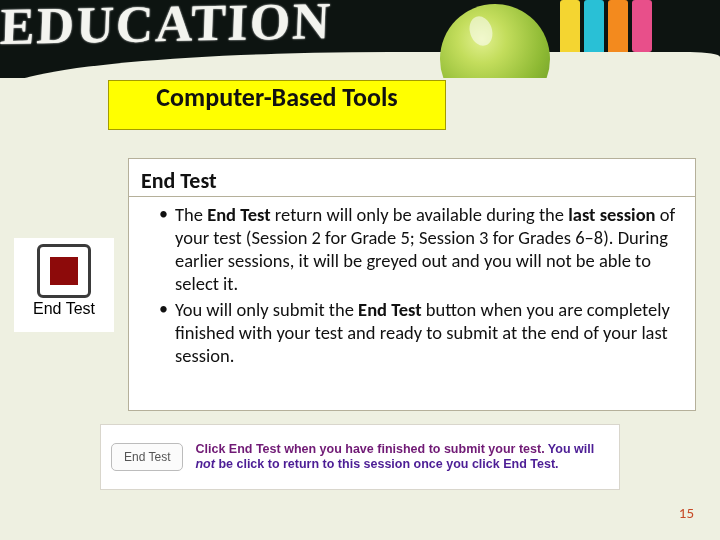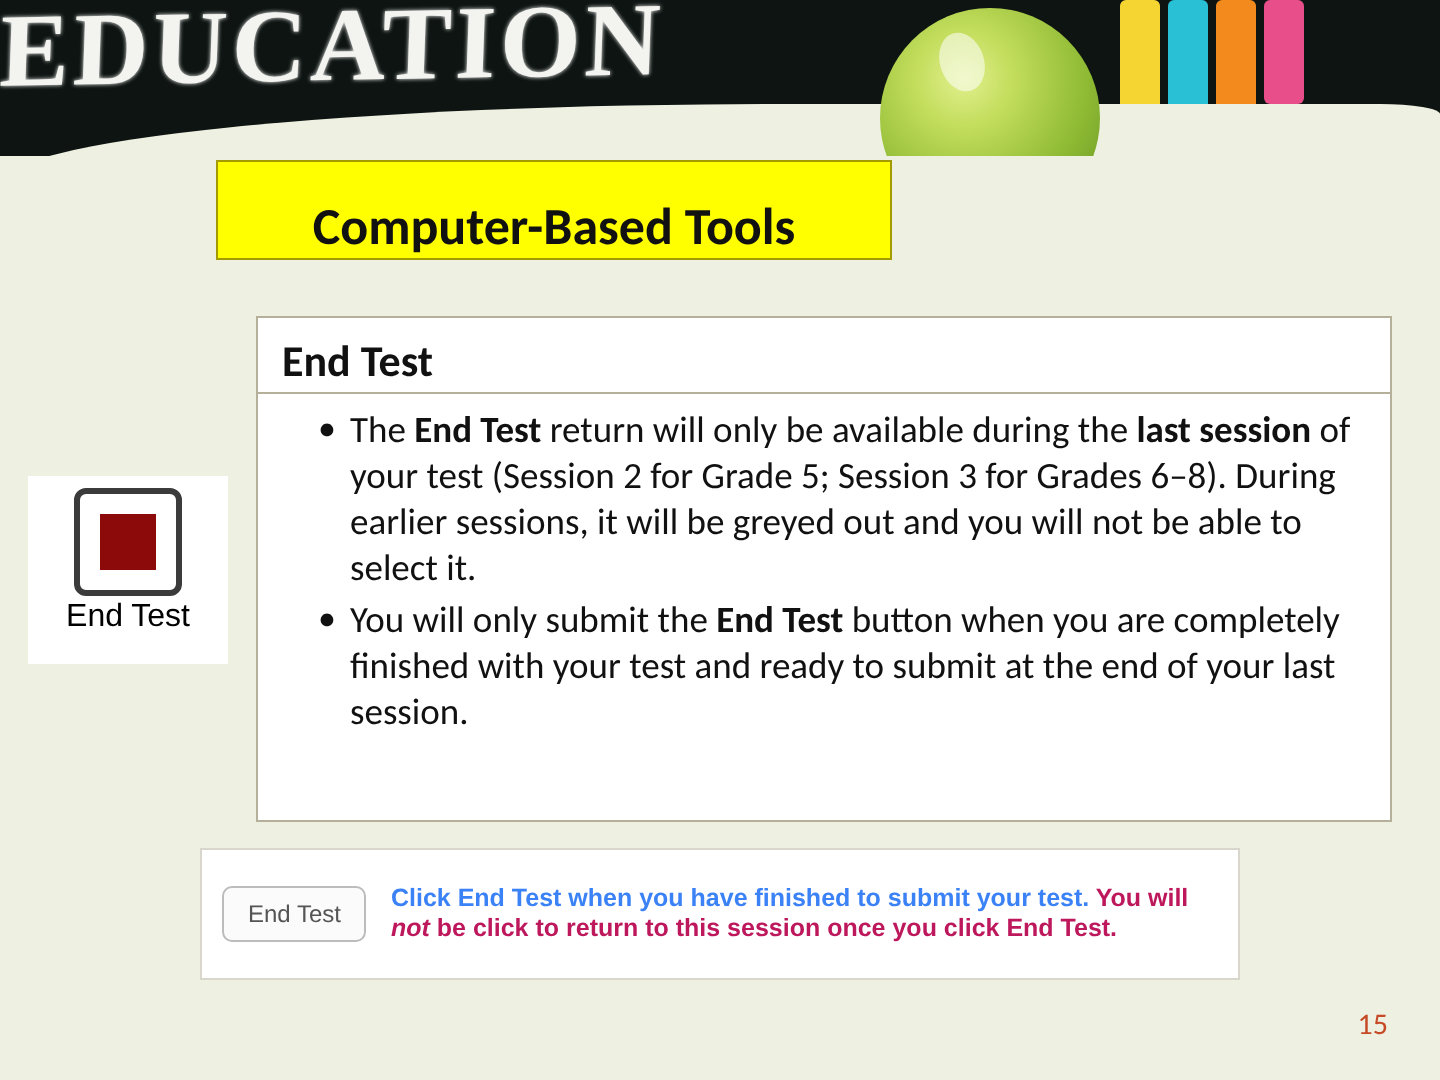--- a/index.html
+++ b/index.html
@@ -39,21 +39,21 @@
   .apple .shine {
     position: absolute; top: 16px; left: 30px; width: 22px; height: 30px; border-radius: 50%;
     background: rgba(255,255,255,0.55);
     transform: rotate(-18deg);
   }
   .crayon { position: absolute; top: 0; width: 20px; }
   .crayon div { width: 20px; border-radius: 3px; }
   .title-box {
     position: absolute; top: 80px; left: 108px; width: 338px; height: 50px;
     background: #ffff00; border: 1.5px solid #a39b00;
-    display: flex; align-items: flex-end; justify-content: center;
+    display: flex; align-items: flex-start; justify-content: center;
   }
   .title-text { font-size: 26px; font-weight: 700; color: #111; }
   .content-box {
     position: absolute; top: 158px; left: 128px; width: 568px; height: 253px;
     background: #ffffff; border: 1px solid #b5b09a;
     padding: 8px 12px 8px 12px;
   }
   .content-heading { font-size: 22px; font-weight: 700; color: #111; margin-bottom: 2px; }
   .content-box hr { border: none; border-top: 1px solid #b5b09a; margin: 2px -12px 6px -12px; }
   .bullets { list-style: none; padding-left: 18px; }
@@ -82,22 +82,22 @@
     position: absolute; top: 424px; left: 100px; width: 520px; height: 66px;
     background: #fff; border: 1px solid #d9d6cc;
     display: flex; align-items: center; gap: 12px; padding: 6px 10px;
   }
   .footer-btn {
     background: #fbfbfb; border: 1px solid #bcbcbc; border-radius: 5px;
     font-size: 12px; color: #555; padding: 6px 12px; font-family: Arial, sans-serif;
     white-space: nowrap;
   }
   .footer-text { font-size: 12.5px; line-height: 1.22; font-family: Arial, sans-serif; font-weight: 700; }
-  .footer-text .grey { color: #3b82f6; }
-  .footer-text .red { color: #be185d; text-align: right; }
+  .footer-text .grey { color: #701a75; }
+  .footer-text .red { color: #4c1d95; text-align: right; }
   .page-num {
     position: absolute; right: 26px; bottom: 18px;
     font-size: 15px; color: #c64a26; font-family: Calibri, Arial, sans-serif;
   }
 </style>
 </head>
 <body>
 
 <div class="slide">
 

